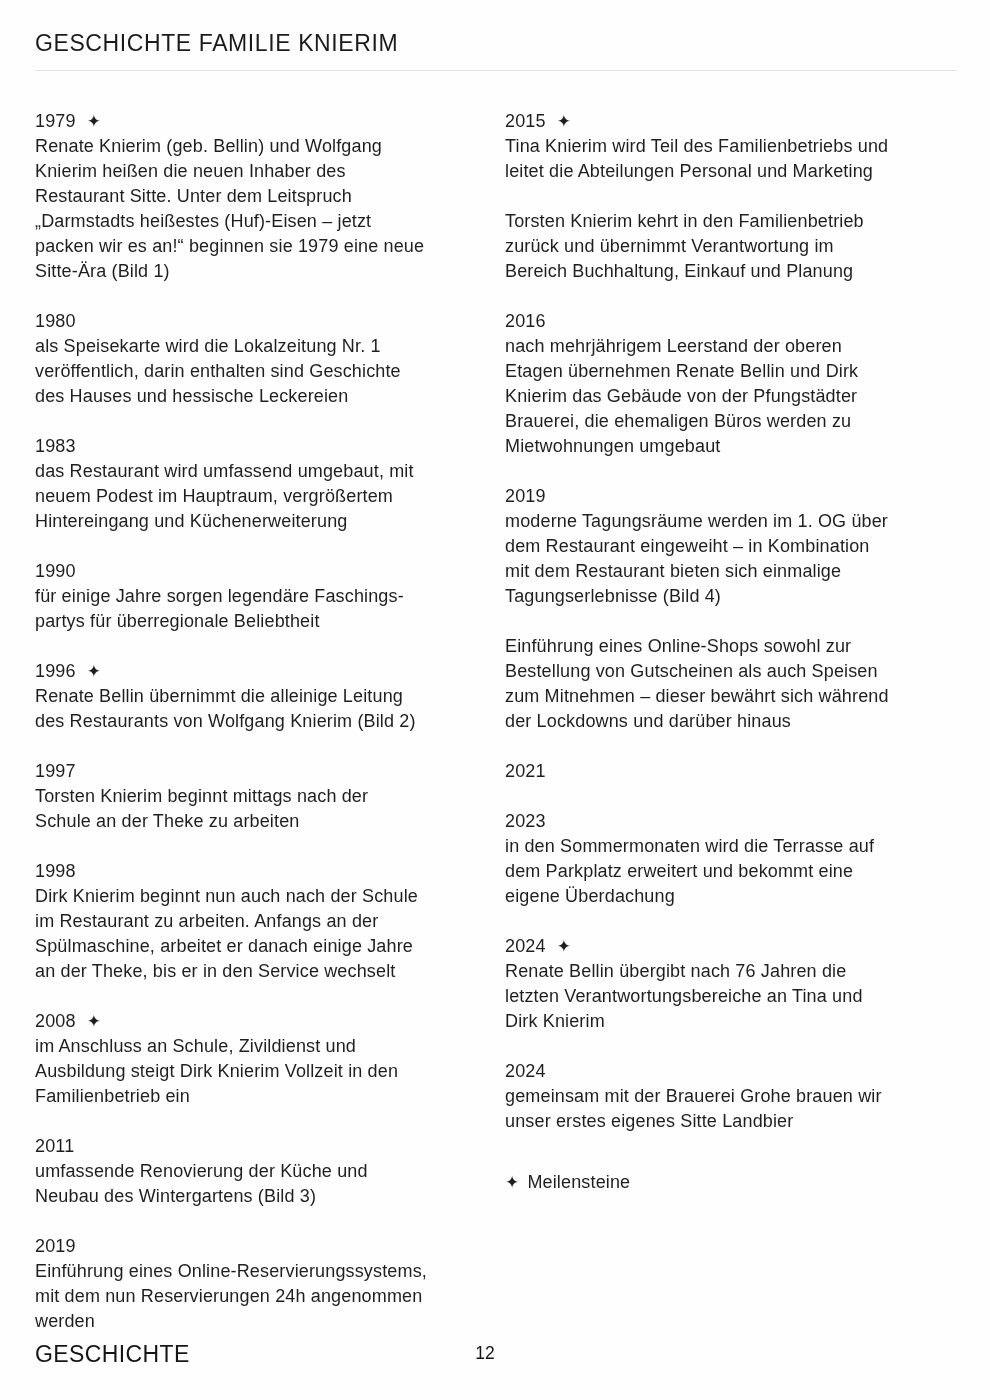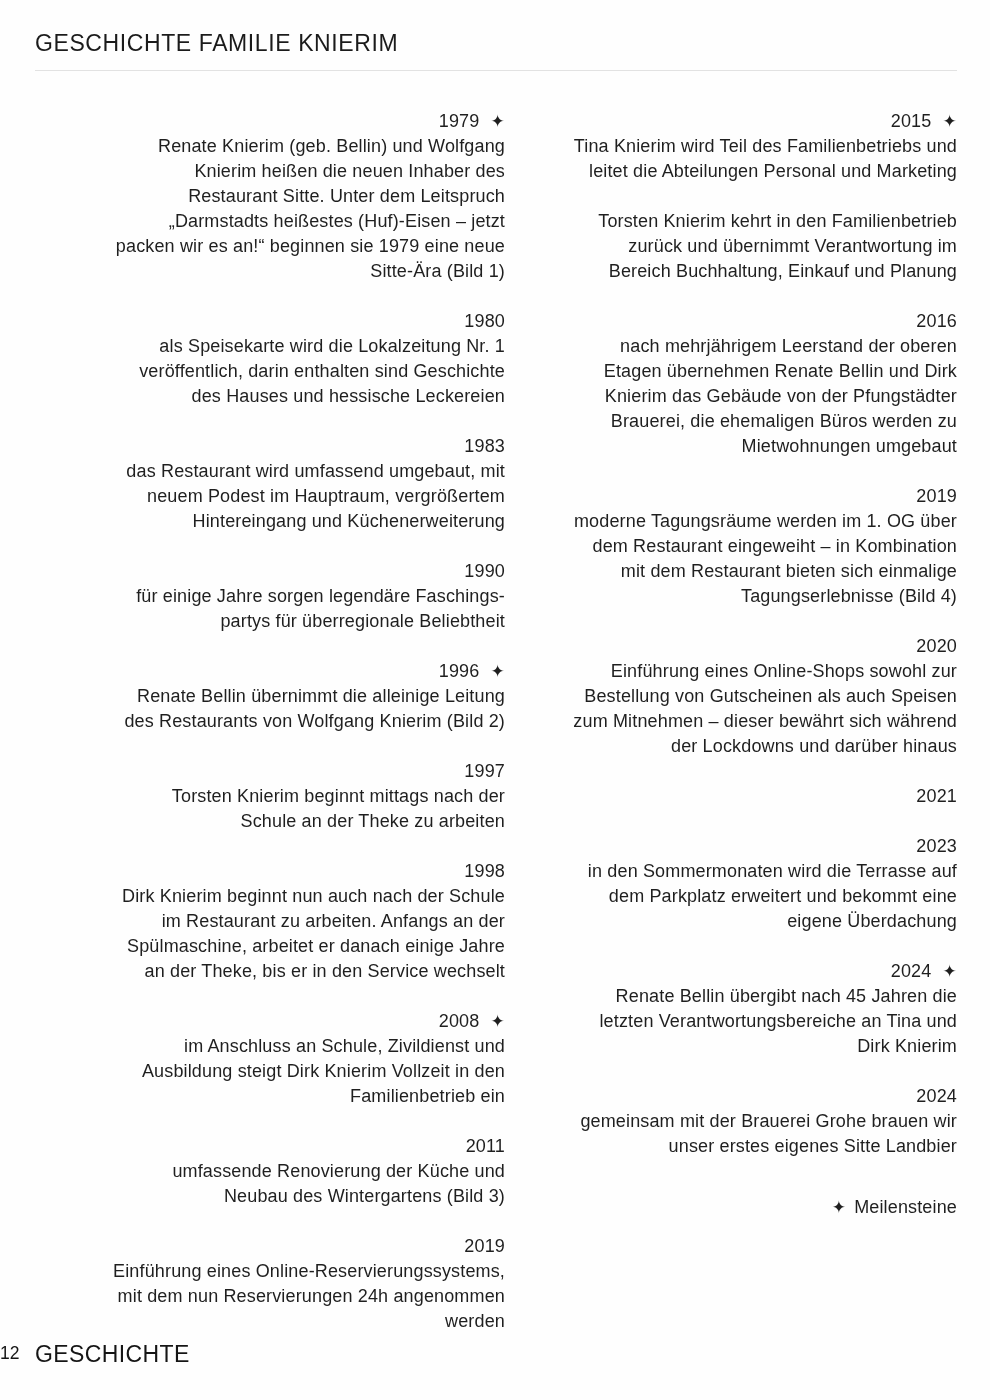--- a/index.html
+++ b/index.html
@@ -38,21 +38,20 @@
     position: absolute;
     left: 35px;
     top: 109px;
     width: 922px;
     display: flex;
   }
   .col {
     font-size: 18px;
     line-height: 25px;
     letter-spacing: 0.15px;
-    text-align: right;
   }
   .col-left  { width: 470px; }
   .col-right { width: 452px; }
   .entry { margin: 0 0 25px 0; }
   .entry-head {
     white-space: nowrap;
   }
   .entry-year { display: inline; }
   .milestone-star {
     display: inline;
@@ -76,21 +75,21 @@
     top: 1341px;
     font-size: 23px;
     letter-spacing: 0.4px;
     color: #151515;
   }
   .footer-page-number {
     position: absolute;
     left: 0;
     right: 20px;
     top: 1343px;
-    text-align: left;
+    text-align: center;
     font-size: 17.5px;
     color: #151515;
   }
 </style>
 </head>
 <body>
 
 <div class="page">
 
   <div class="page-title">GESCHICHTE FAMILIE KNIERIM</div>
@@ -231,24 +230,20 @@
       <span class="entry-year">2019</span>
       
     </div>
     <div class="entry-text">moderne Tagungsräume werden im 1. OG über
 dem Restaurant eingeweiht – in Kombination
 mit dem Restaurant bieten sich einmalige
 Tagungserlebnisse (Bild 4)</div>
   </div>
 
   <div class="entry">
-    <div class="entry-head">
-      <span class="entry-year">2020</span>
-      
-    </div>
     <div class="entry-text">Einführung eines Online-Shops sowohl zur
 Bestellung von Gutscheinen als auch Speisen
 zum Mitnehmen – dieser bewährt sich während
 der Lockdowns und darüber hinaus</div>
   </div>
 
   <div class="entry">
     <div class="entry-head">
       <span class="entry-year">2021</span>
       
@@ -263,21 +258,21 @@
     <div class="entry-text">in den Sommermonaten wird die Terrasse auf
 dem Parkplatz erweitert und bekommt eine
 eigene Überdachung</div>
   </div>
 
   <div class="entry">
     <div class="entry-head">
       <span class="entry-year">2024</span>
       <span class="milestone-star">✦</span>
     </div>
-    <div class="entry-text">Renate Bellin übergibt nach 45 Jahren die
+    <div class="entry-text">Renate Bellin übergibt nach 76 Jahren die
 letzten Verantwortungsbereiche an Tina und
 Dirk Knierim</div>
   </div>
 
   <div class="entry">
     <div class="entry-head">
       <span class="entry-year">2024</span>
       
     </div>
     <div class="entry-text">gemeinsam mit der Brauerei Grohe brauen wir

